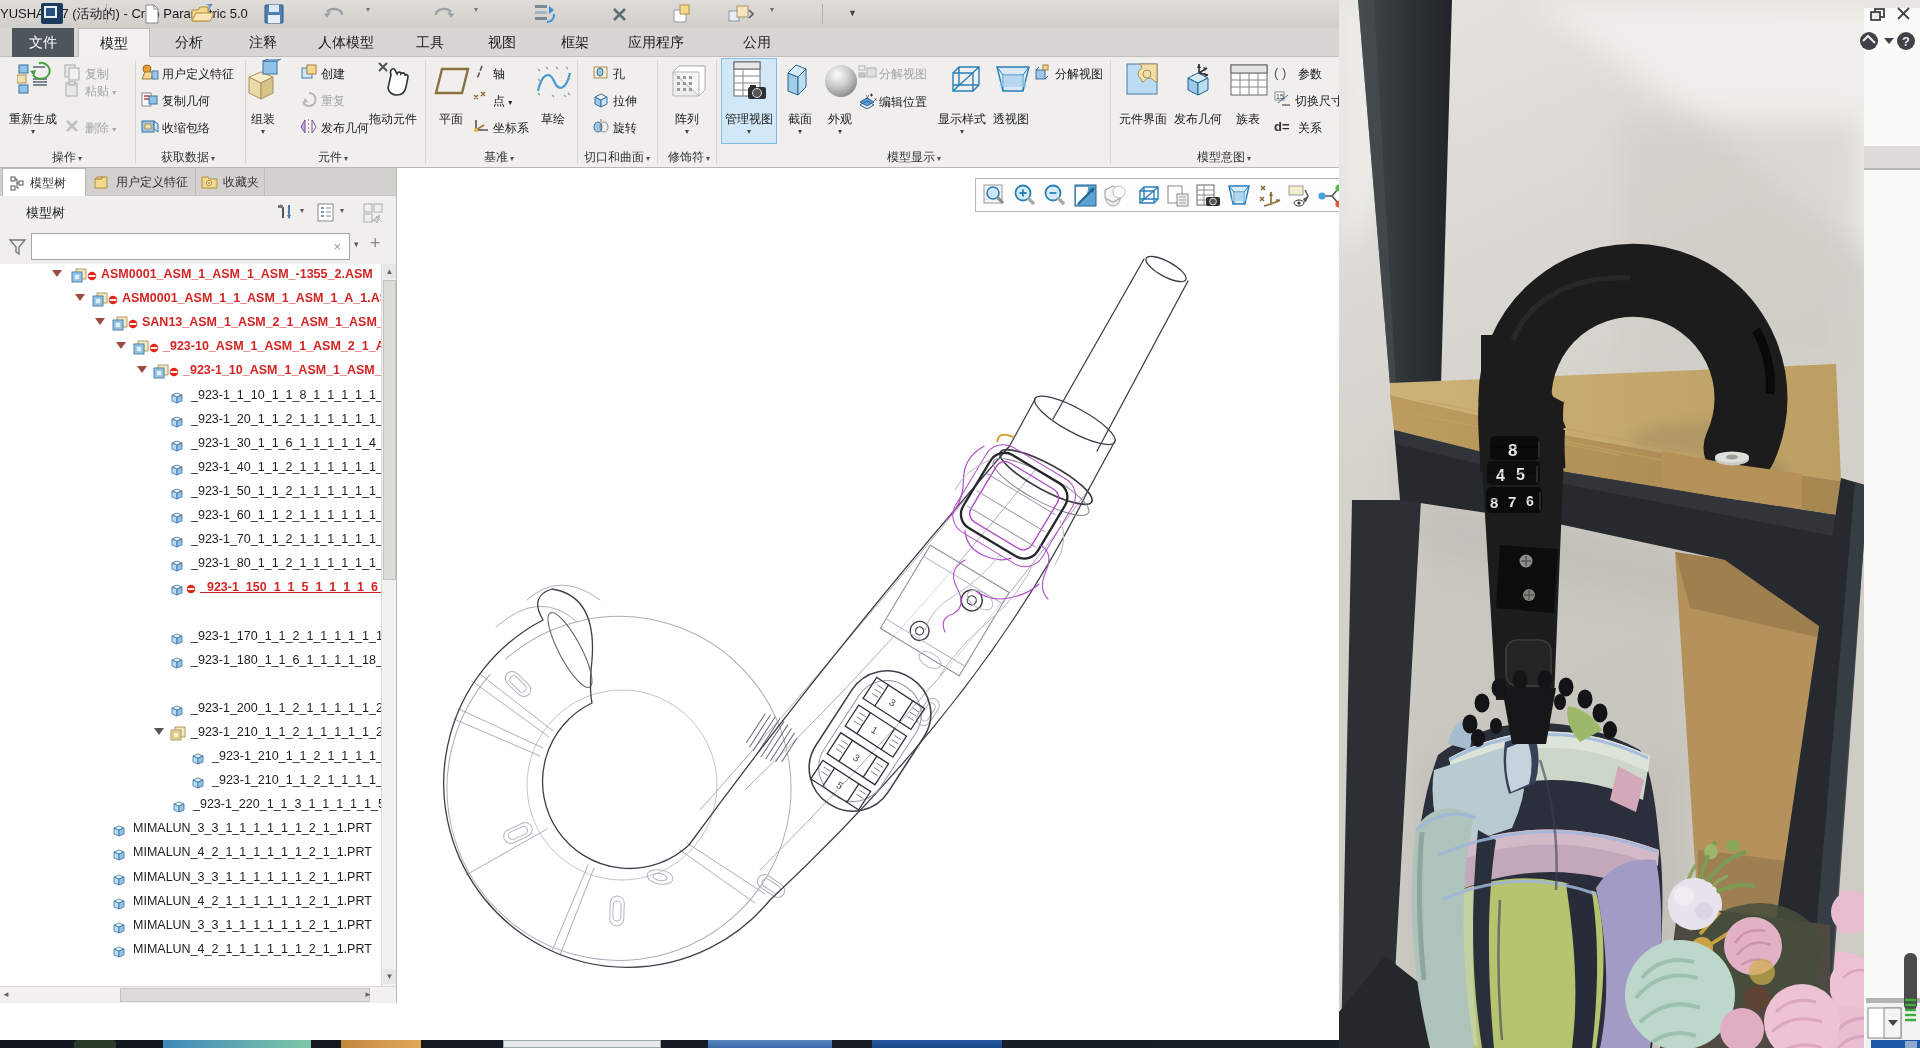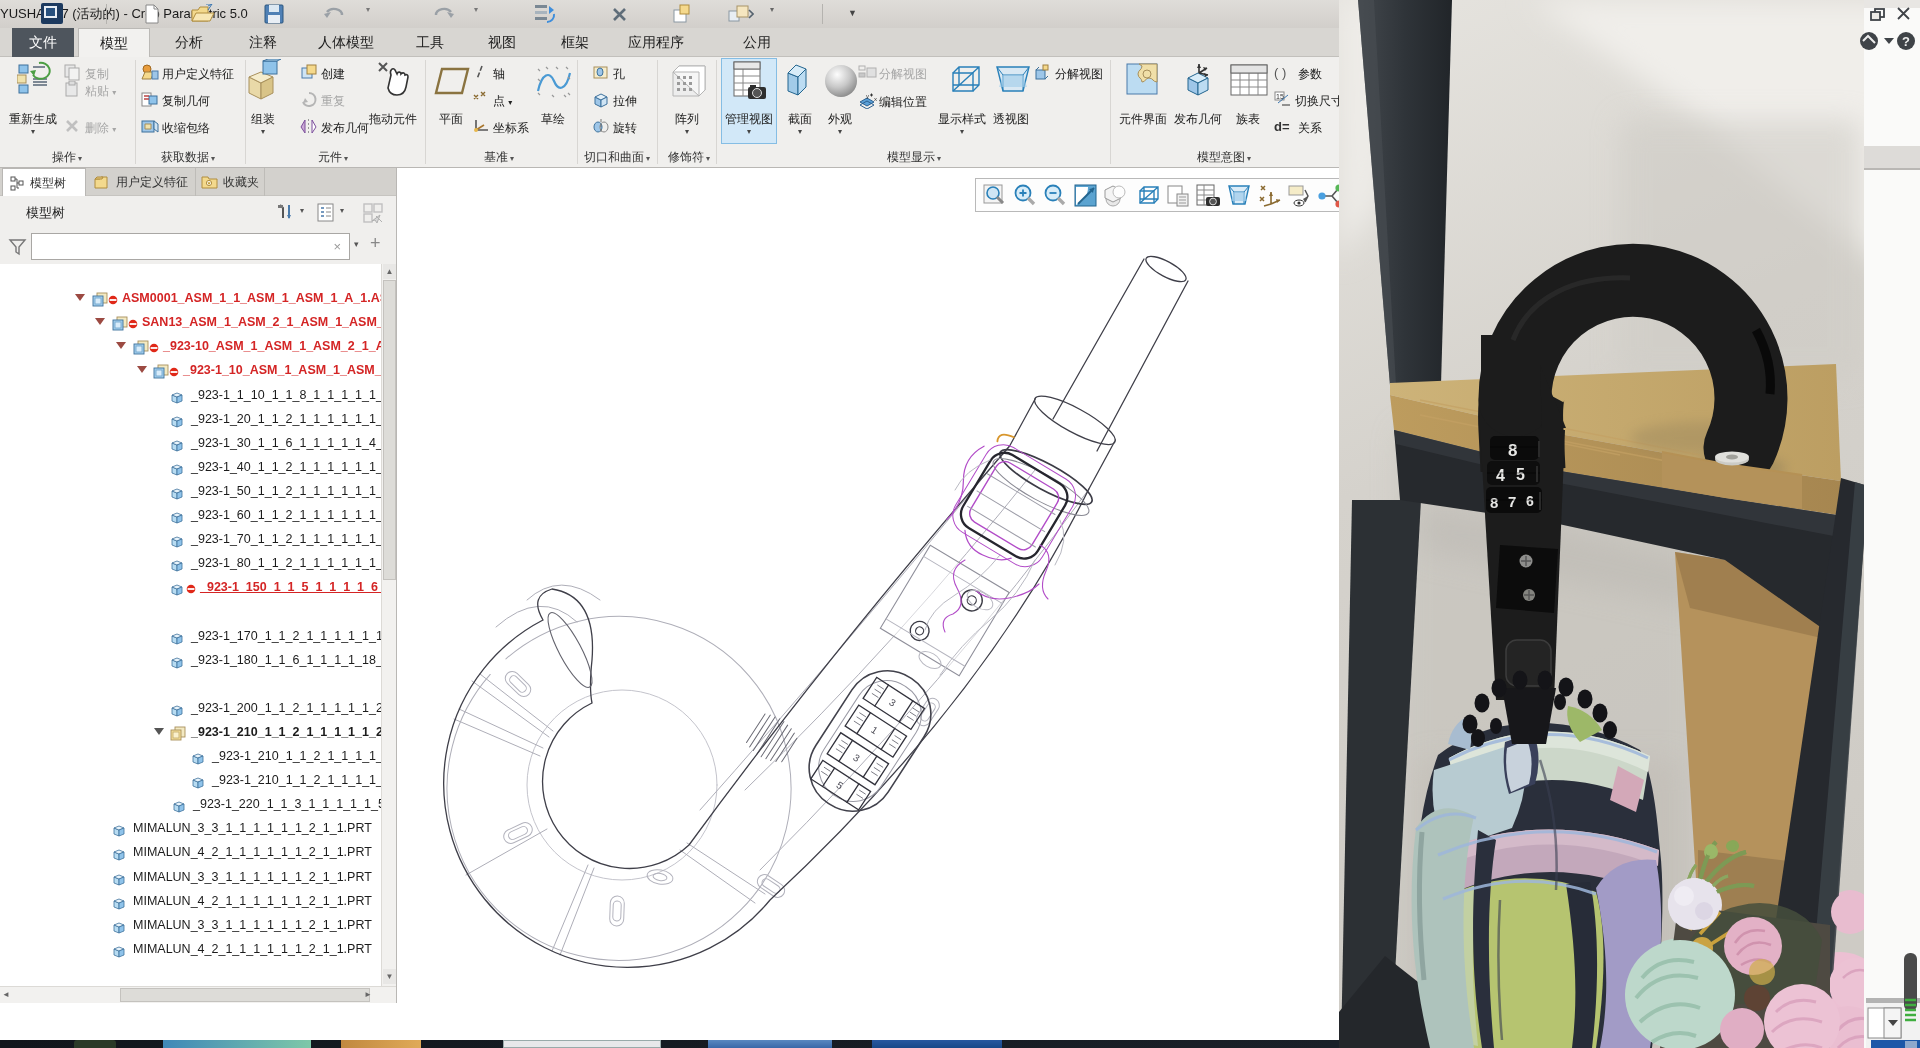--- a/index.html
+++ b/index.html
@@ -498,20 +498,33 @@
       <svg class="abs" style="left:8px;top:7px" width="20" height="20" viewBox="0 0 20 20">
           <path d="M2 3h15l-6 7v7l-3-2v-5z" fill="none" stroke="#777" stroke-width="1.4"></path>
         </svg>
       <div class="abs" style="left:31px;top:3px;width:319px;height:27px;background:#fff;border:1px solid #a9a7a4">
         <span class="abs" style="right:8px;top:5px;color:#999;font-size:13px">×</span>
       </div>
       <span class="abs" style="left:354px;top:9px;font-size:9px;color:#555">▾</span>
       <span class="abs" style="left:370px;top:3px;font-size:18px;color:#888">+</span>
     </div>
     <div id="ptree" class="abs">
+      <div class="trow" style="top:-2.0px;left:0;width:396px">
+          <span class="tri" style="left:52px;border-top-color:#9c4a42"></span>
+          <span class="cn" style="left:71px"><svg width="16" height="15" viewBox="0 0 16 15">
+              <rect x="5" y="1" width="10" height="10" fill="#f3e9c2" stroke="#a8905c" stroke-width="0.9"></rect>
+              <rect x="1" y="4" width="10" height="10" fill="#a6d0ee" stroke="#3d719c" stroke-width="0.9"></rect>
+              <rect x="3" y="6" width="6" height="6" fill="#d8ecfa" stroke="#6aa0c8" stroke-width="0.8"></rect>
+            </svg></span>
+          <span class="cn" style="left:87px;top:3px"><svg width="10" height="10" viewBox="0 0 10 10">
+              <circle cx="5" cy="5" r="4.3" fill="#e02818"></circle>
+              <rect x="1.6" y="4.1" width="6.8" height="1.8" fill="#fff"></rect>
+            </svg></span>
+          <span class="tx red" style="left:101px;">ASM0001_ASM_1_ASM_1_ASM_-1355_2.ASM</span>
+        </div>
       <div class="trow" style="top:22.1px;left:0;width:396px">
           <span class="tri" style="left:75px;border-top-color:#9c4a42"></span>
           <span class="cn" style="left:92px"><svg width="16" height="15" viewBox="0 0 16 15">
               <rect x="5" y="1" width="10" height="10" fill="#f3e9c2" stroke="#a8905c" stroke-width="0.9"></rect>
               <rect x="1" y="4" width="10" height="10" fill="#a6d0ee" stroke="#3d719c" stroke-width="0.9"></rect>
               <rect x="3" y="6" width="6" height="6" fill="#d8ecfa" stroke="#6aa0c8" stroke-width="0.8"></rect>
             </svg></span>
           <span class="cn" style="left:108px;top:3px"><svg width="10" height="10" viewBox="0 0 10 10">
               <circle cx="5" cy="5" r="4.3" fill="#e02818"></circle>
               <rect x="1.6" y="4.1" width="6.8" height="1.8" fill="#fff"></rect>
@@ -657,21 +670,21 @@
             </svg></span>
           <span class="tx" style="left:191px;">_923-1_200_1_1_2_1_1_1_1_1_2_1</span>
         </div>
       <div class="trow" style="top:455.9px;left:0;width:396px">
           <span class="tri" style="left:154px;border-top-color:#555"></span>
           <span class="cn" style="left:170px"><svg width="16" height="15" viewBox="0 0 16 15">
               <rect x="5" y="1" width="10" height="10" fill="#f3e9c2" stroke="#a8905c" stroke-width="0.9"></rect>
               <rect x="1" y="4" width="10" height="10" fill="#f5df9a" stroke="#a8905c" stroke-width="0.9"></rect>
               <rect x="3" y="6" width="6" height="6" fill="#faf0cc" stroke="#c0a868" stroke-width="0.8"></rect>
             </svg></span>
-          <span class="tx" style="left:191px;font-weight:bold;">_923-1_210_1_1_2_1_1_1_1_1_2</span>
+          <span class="tx" style="left:191px;">_923-1_210_1_1_2_1_1_1_1_1_2</span>
         </div>
       <div class="trow" style="top:480.0px;left:0;width:396px">
           <span class="cn" style="left:191px"><svg width="14" height="14" viewBox="0 0 14 14">
               <path d="M2 5v6l5 2V7z" fill="#b8dcf2" stroke="#3d719c" stroke-width="0.8"></path>
               <path d="M2 5l5-2 5 2-5 2z" fill="#e9f4fb" stroke="#3d719c" stroke-width="0.8"></path>
               <path d="M7 7l5-2v6l-5 2z" fill="#8fc3ea" stroke="#3d719c" stroke-width="0.8"></path>
             </svg></span>
           <span class="tx" style="left:212px;">_923-1_210_1_1_2_1_1_1_1_1_1</span>
         </div>
       <div class="trow" style="top:504.1px;left:0;width:396px">

